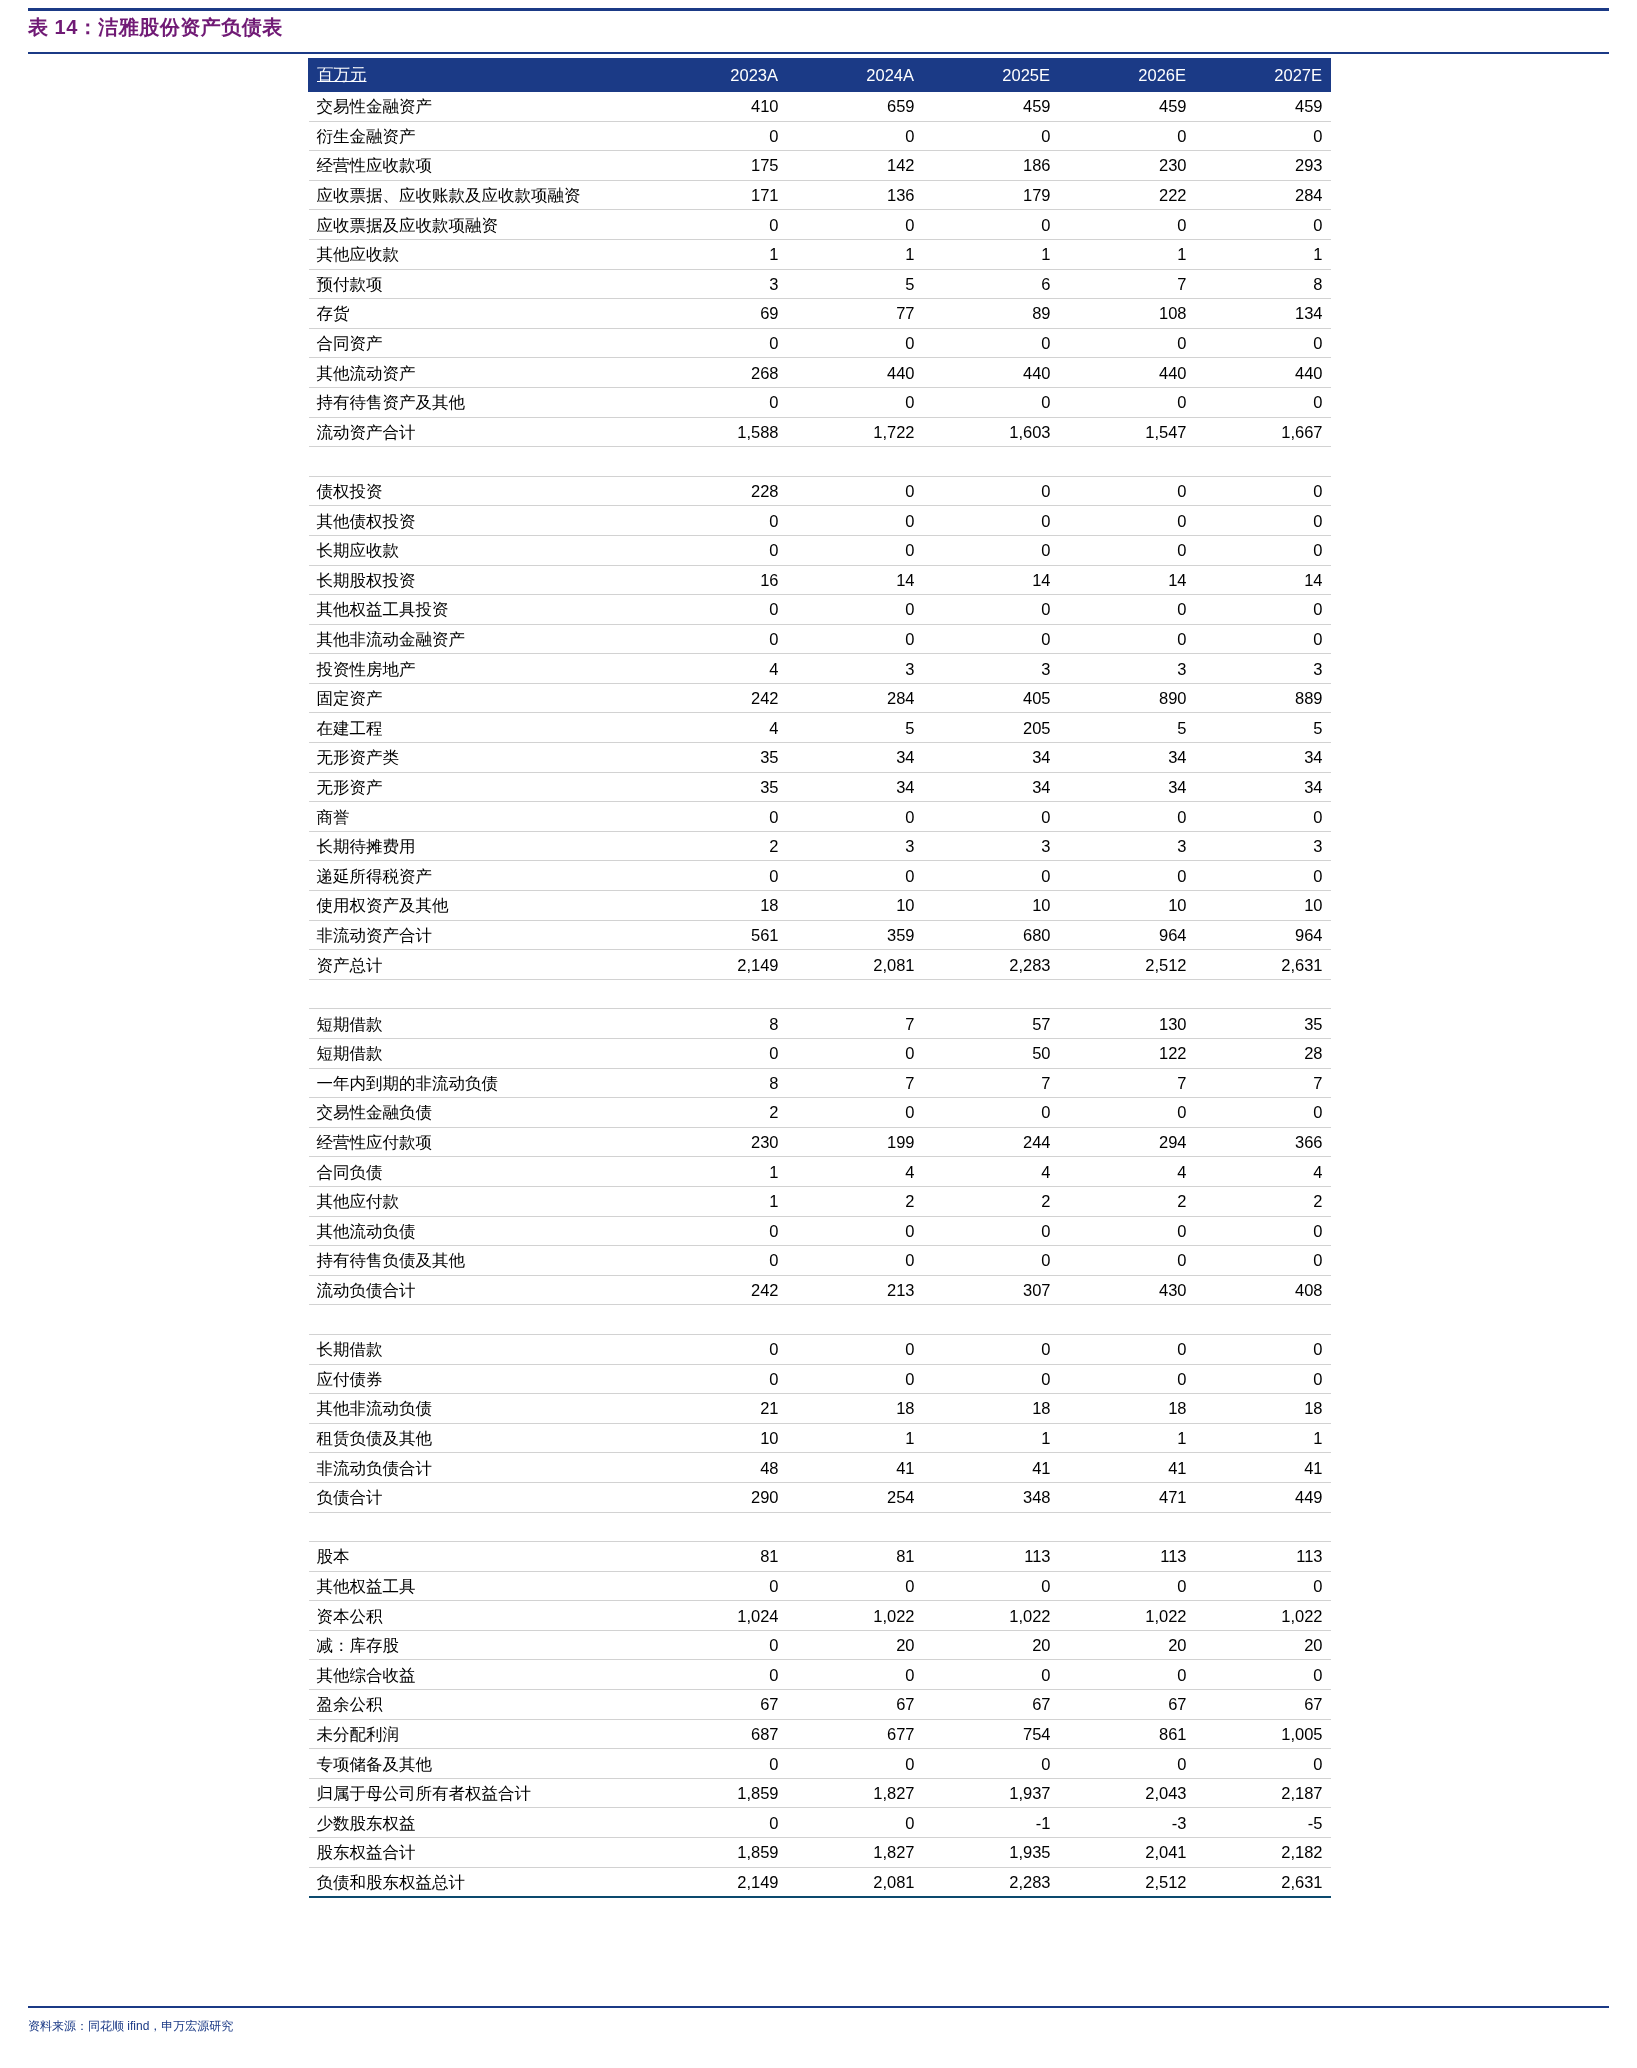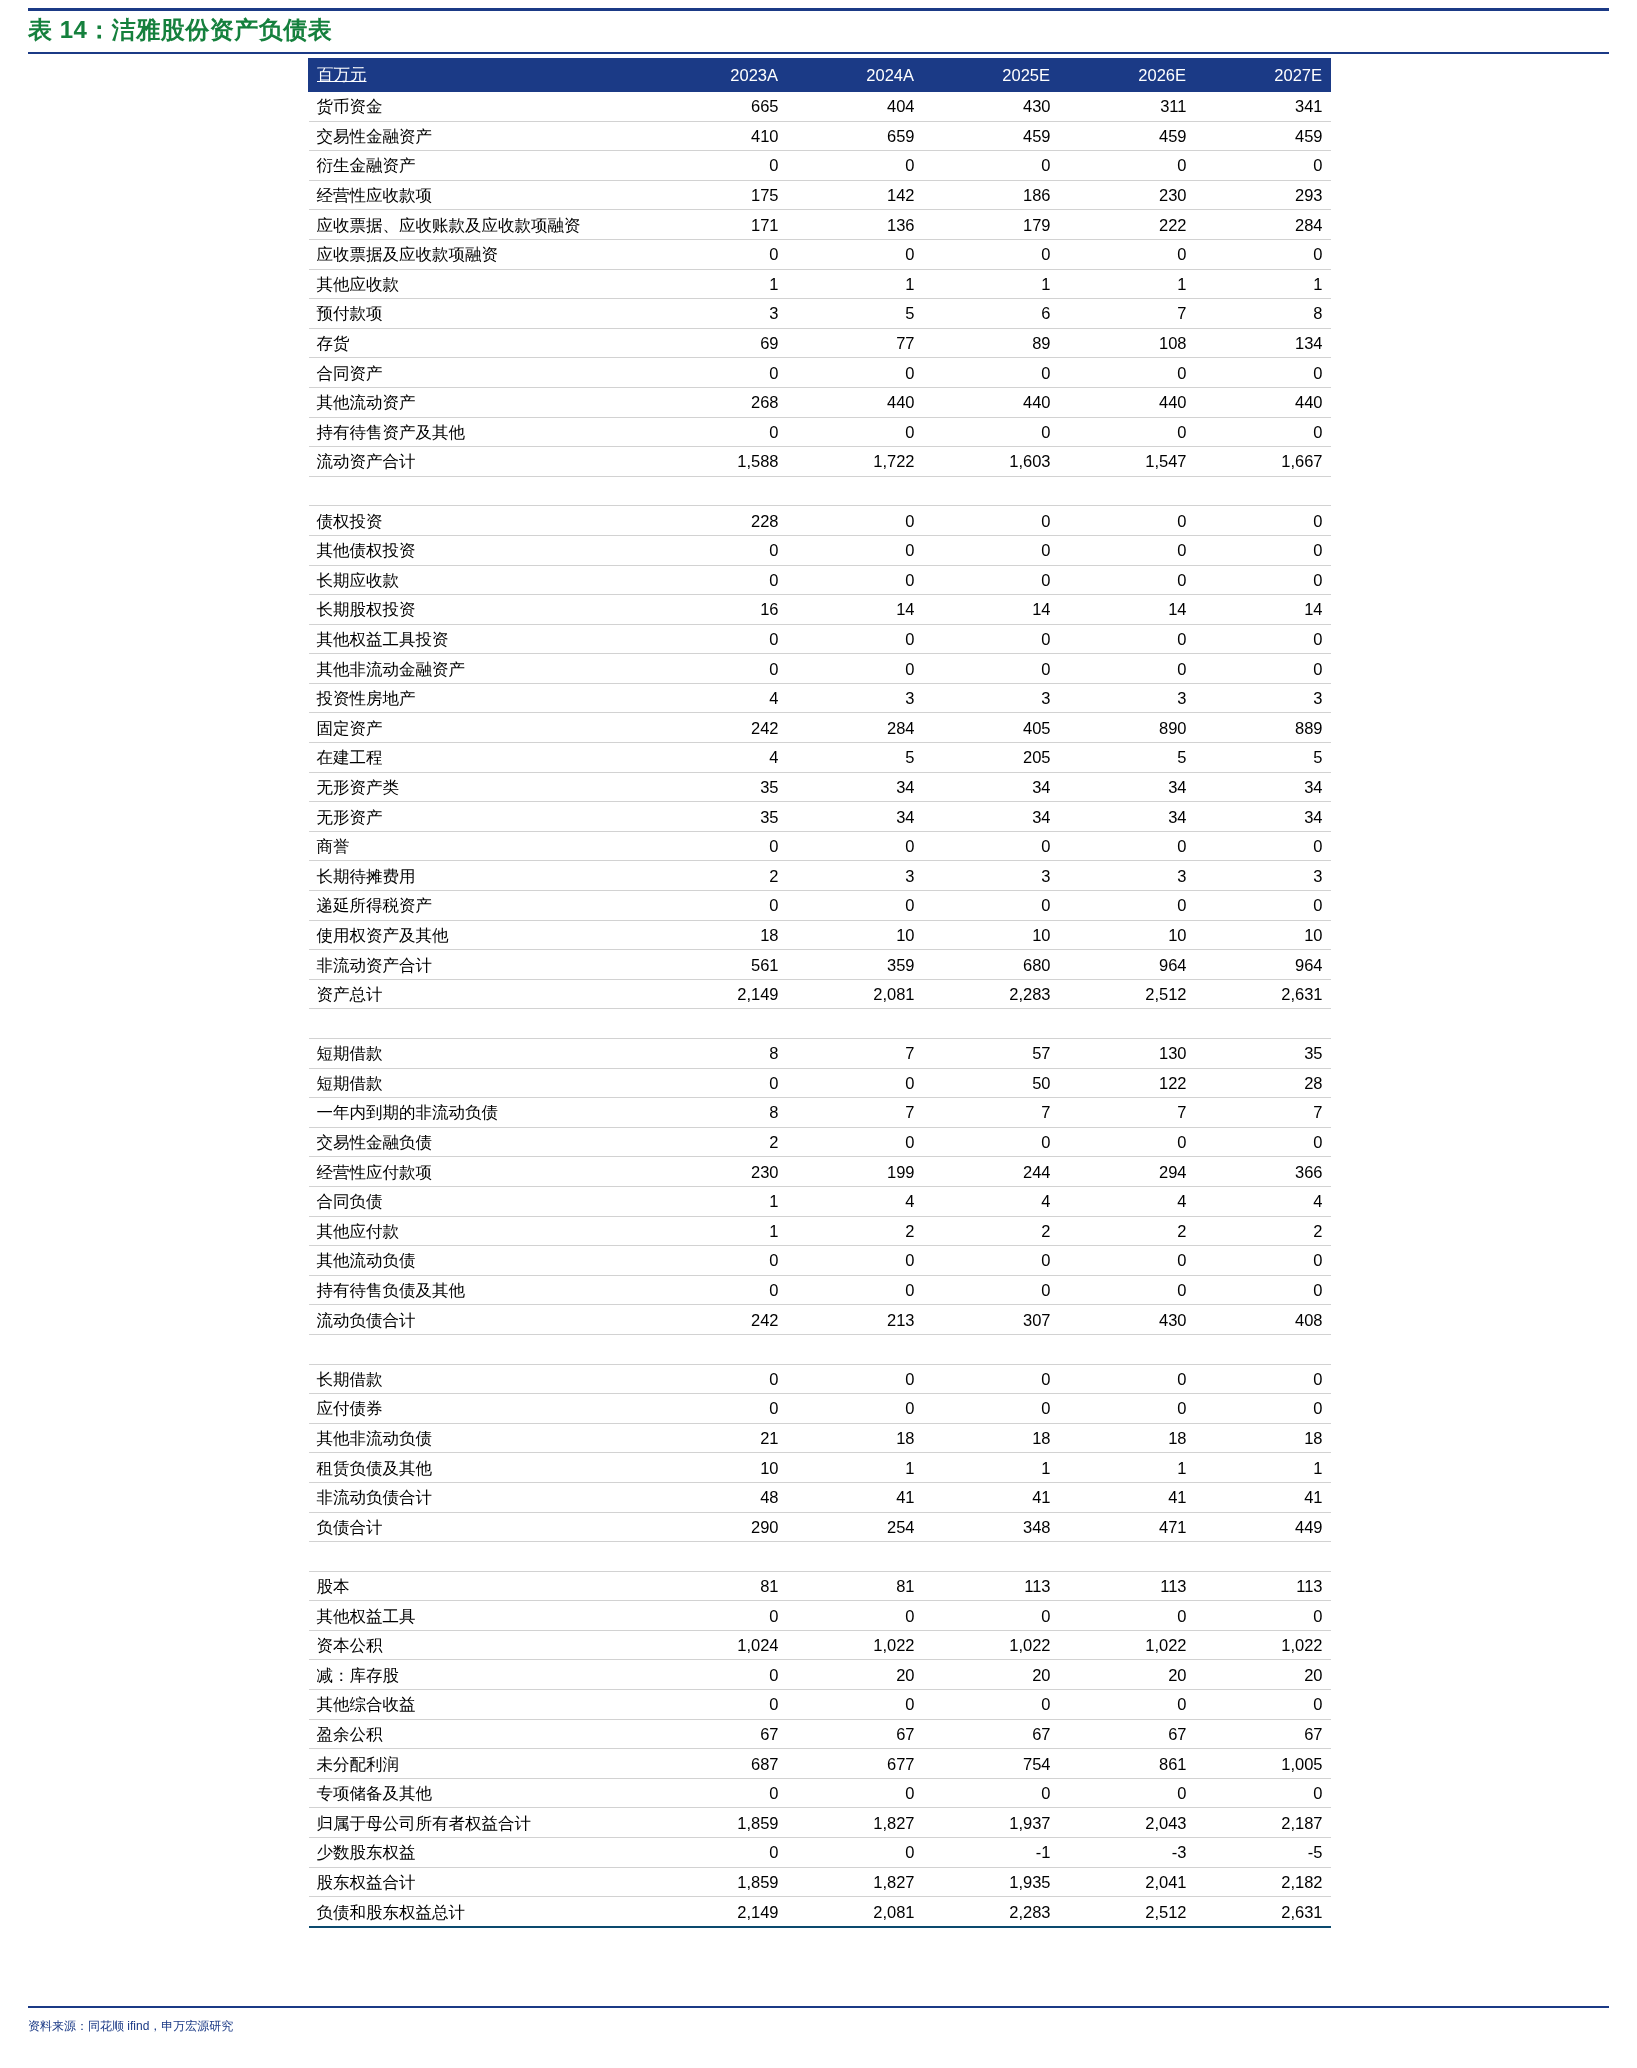--- a/index.html
+++ b/index.html
@@ -26,23 +26,23 @@
     left: 28px;
     top: 8px;
     width: 1581px;
     height: 3px;
     background: #1b3a86;
   }
   .title {
     position: absolute;
     left: 28px;
     top: 14px;
-    font-size: 24px;
+    font-size: 20px;
     font-weight: bold;
-    color: #15803d;
+    color: #701a75;
     letter-spacing: 0.5px;
   }
   .title-rule-bottom {
     position: absolute;
     left: 28px;
     top: 52px;
     width: 1581px;
     height: 2px;
     background: #1b3a86;
   }
@@ -137,28 +137,20 @@
           <th class="lbl">百万元</th>
           <th>2023A</th>
           <th>2024A</th>
           <th>2025E</th>
           <th>2026E</th>
           <th>2027E</th>
         </tr>
       </thead>
       <tbody id="tbody">
           <tr>
-            <td class="lbl">货币资金</td>
-            <td>665</td>
-            <td>404</td>
-            <td>430</td>
-            <td>311</td>
-            <td>341</td>
-          </tr>
-          <tr>
             <td class="lbl">交易性金融资产</td>
             <td>410</td>
             <td>659</td>
             <td>459</td>
             <td>459</td>
             <td>459</td>
           </tr>
           <tr>
             <td class="lbl">衍生金融资产</td>
             <td>0</td>

